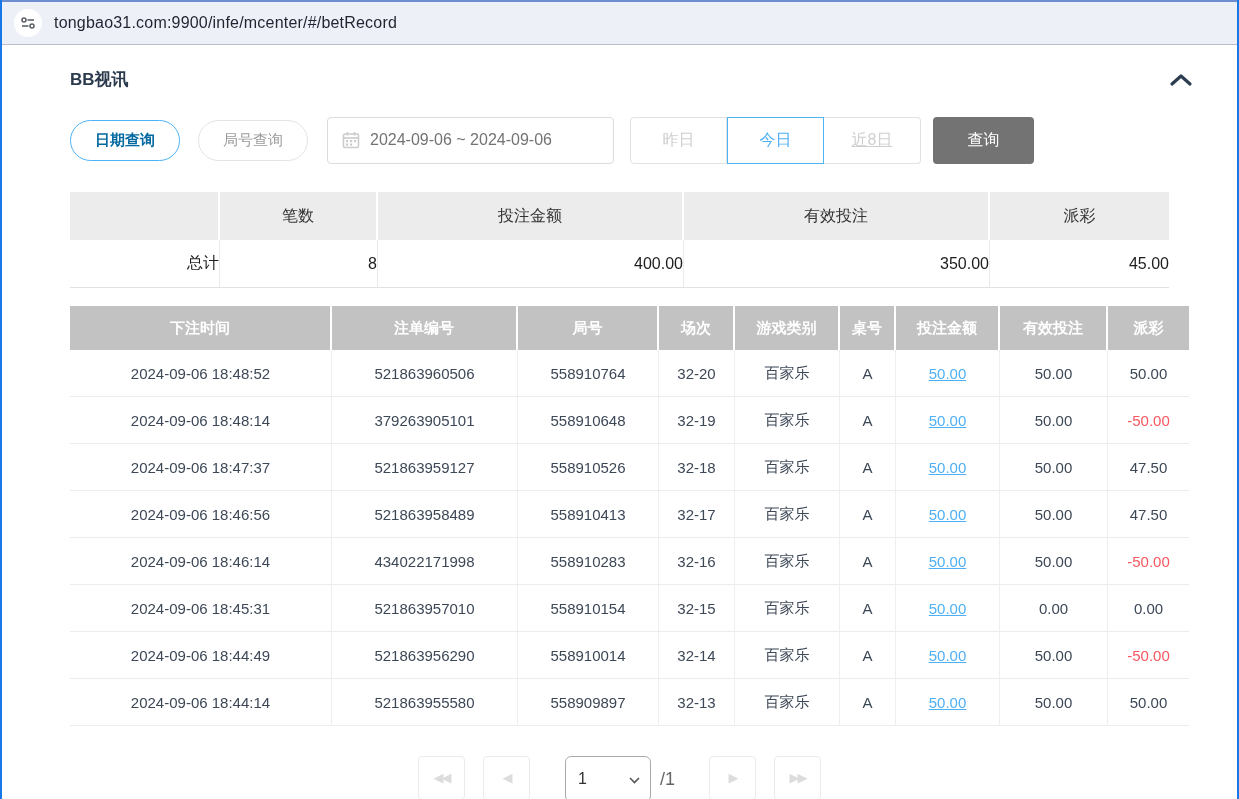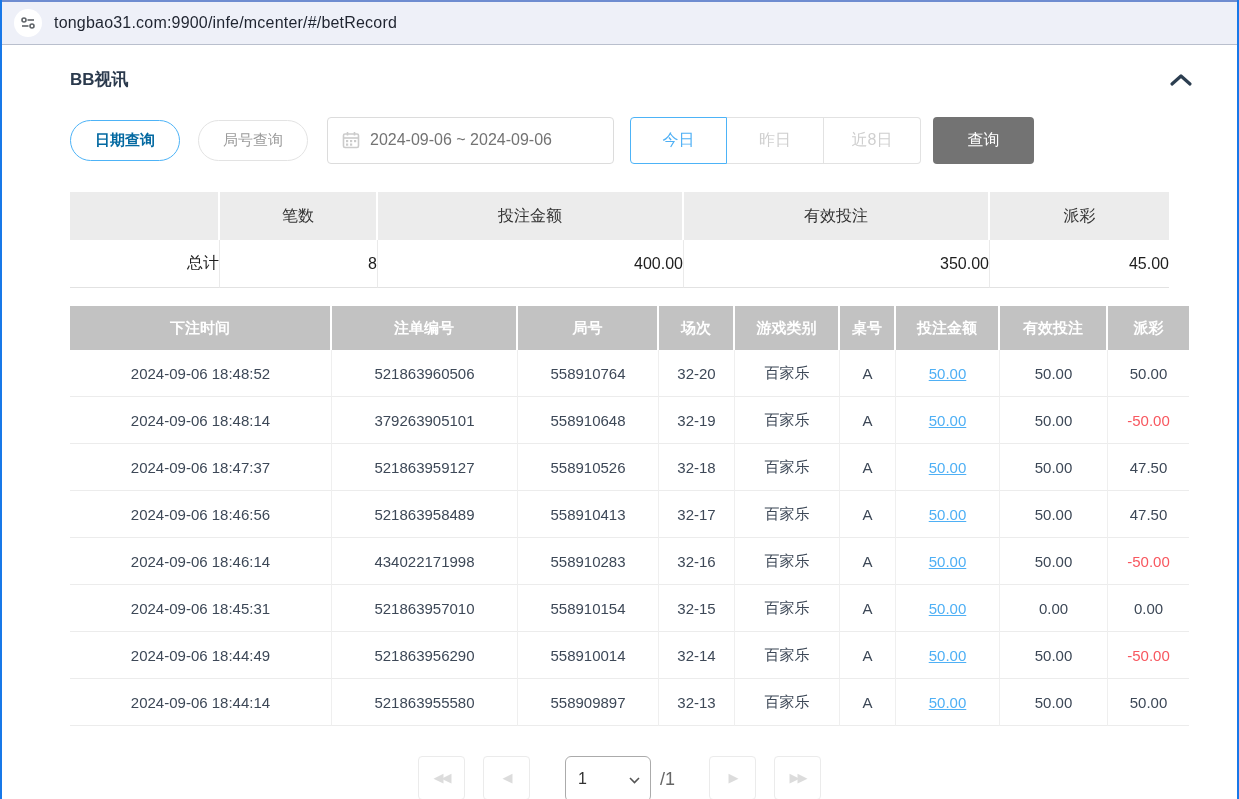--- a/index.html
+++ b/index.html
@@ -27,21 +27,21 @@
   .pill.active { border:1px solid #4db3f7; color:#0369a1; font-weight:bold; }
   .pill + .pill { margin-left:18px; }
   .date-input { height:47px; width:287px; margin-left:19px; border:1px solid #dcdcdc; border-radius:4px;
     display:flex; align-items:center; padding:0 12px 0 14px; cursor:pointer; background:#fff; }
   .date-input .cal { margin-right:10px; line-height:0; }
   .date-value { font-size:16px; color:#737373; }
   .btn-group { display:flex; margin-left:16px; height:47px; border-radius:4px; }
   .seg { width:97px; height:47px; background:#fff; border:1px solid #e2e2e2; border-left-width:0;
     font-size:16px; color:#cfcfcf; cursor:pointer; }
   .seg:first-child { border-left-width:1px; border-radius:4px 0 0 4px; }
-  .seg:last-child { border-radius:0 4px 4px 0; }
+  .seg:last-child { border-radius:0 4px 4px 0;text-decoration:underline; }
   .seg.active { border:1px solid #4db3f7; color:#4fb0f5; }
   .query-btn { margin-left:12px; width:101px; height:47px; background:#737373; color:#fff; font-size:16px;
     border:none; border-radius:4px; cursor:pointer; }
 
   
   table { border-collapse:separate; border-spacing:0; table-layout:fixed; }
   .summary { margin-top:28px; width:1099px; }
   .summary th { background:#ececec; height:48px; font-weight:400; font-size:16px; color:#333;
     border-right:2px solid #fff; text-align:center; }
   .summary th:last-child { border-right:none; }
@@ -118,22 +118,22 @@
             <rect x="4" y="9" width="2.2" height="2.2" fill="#cbcbcb"></rect>
             <rect x="8" y="9" width="2.2" height="2.2" fill="#cbcbcb"></rect>
             <rect x="12" y="9" width="2.2" height="2.2" fill="#cbcbcb"></rect>
             <rect x="4" y="12.5" width="2.2" height="2.2" fill="#cbcbcb"></rect>
             <rect x="8" y="12.5" width="2.2" height="2.2" fill="#cbcbcb"></rect>
           </svg>
         </span>
         <span class="date-value">2024-09-06 ~ 2024-09-06</span>
       </div>
       <div class="btn-group">
+        <button class="seg">昨日</button>
         <button class="seg active">今日</button>
-        <button class="seg">昨日</button>
         <button class="seg">近8日</button>
       </div>
       <button class="query-btn">查询</button>
     </div>
 
     <table class="summary">
       <thead>
           <tr>
             <th class="st-col0"></th>
             <th class="st-col1">笔数</th>

